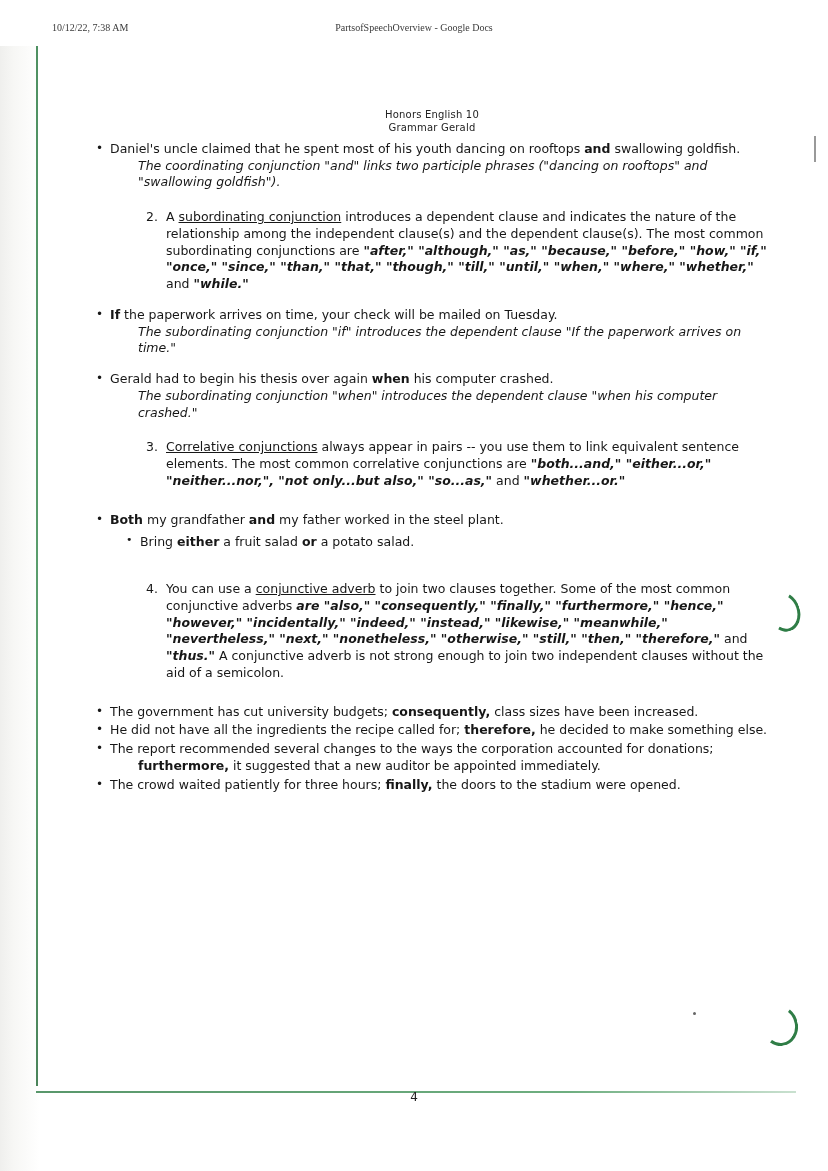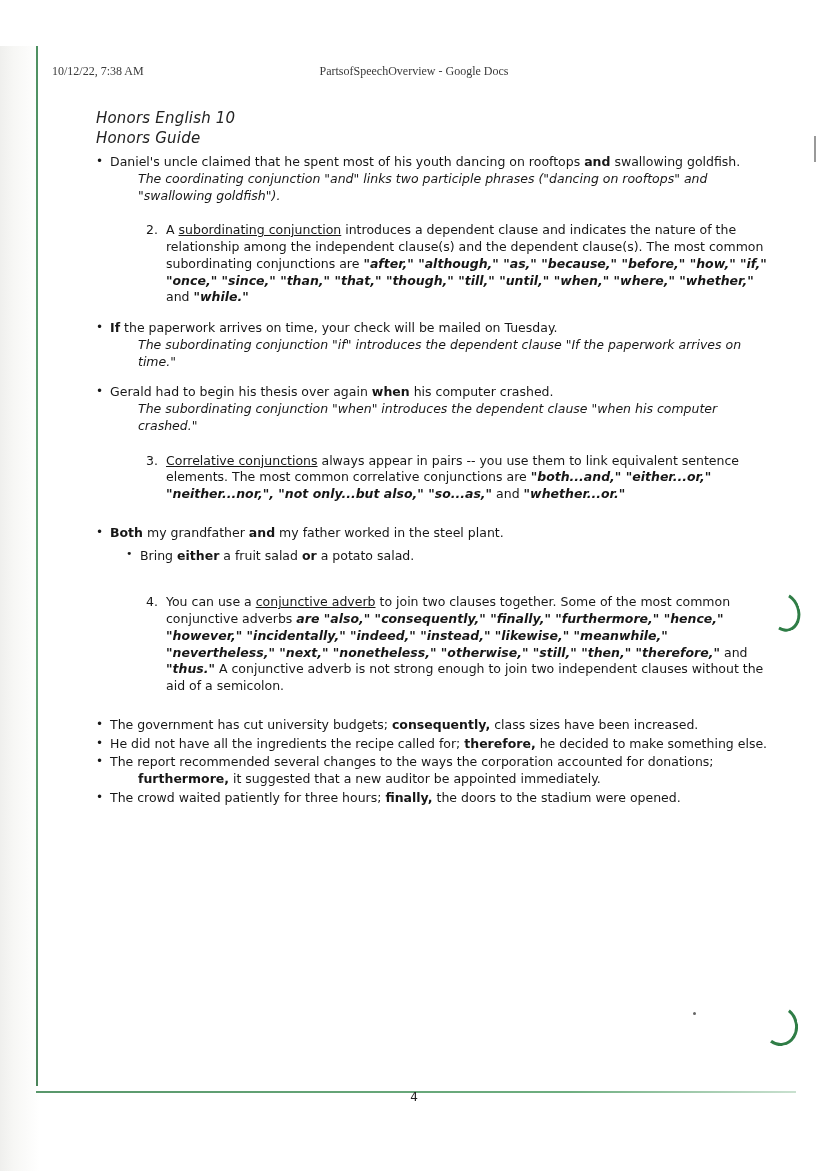--- a/index.html
+++ b/index.html
@@ -44,46 +44,45 @@
     background: #ffffff;
   }
 
   
   .print-header {
     position: absolute;
     top: 22px;
     left: 0; right: 0;
     height: 16px;
     font-family: "Liberation Serif", serif;
-    font-size: 12px;
+    font-size: 10px;
     color: #3a3a3a;
-    margin-top: 42px;
   }
   .print-header .left {
     position: absolute; left: 52px; top: 0;
   }
   .print-header .center {
     position: absolute; left: 0; right: 0; top: 0;
     text-align: center;
   }
 
   .content {
     position: absolute;
     left: 96px;
     top: 108px;
     width: 672px;
     font-size: 12.5px;
     line-height: 1.34;
   }
 
   .heading-line {
-    font-style: italic;
-    font-size: 15px;
+    font-size: 10px;
     color: #222;
     letter-spacing: .2px;
+    text-align: center;
   }
 
   
   .bullet {
     position: relative;
     padding-left: 14px;
     margin-top: 6px;
   }
   .bullet::before {
     content: "•";
@@ -191,21 +190,21 @@
   </div>
 
   <div class="tick"></div>
   <div class="ring ring1"></div>
   <div class="ring ring2"></div>
   <div class="dot"></div>
 
   <div class="content">
 
     <div class="heading-line">Honors English 10</div>
-    <div class="heading-line">Honors Guide</div>
+    <div class="heading-line">Grammar Gerald</div>
 
     <div class="bullet">
       <span>Daniel's uncle claimed that he spent most of his youth dancing on rooftops </span><span class="b">and</span><span> swallowing goldfish. </span>
       <span class="cont it">The coordinating conjunction "and" links two participle phrases ("dancing on rooftops" and "swallowing goldfish").</span>
     </div>
 
     <div class="num-item">
       <span class="num">2.</span>
       <span>A </span><span class="u">subordinating conjunction</span><span> introduces a dependent clause and indicates the nature of the relationship among the independent clause(s) and the dependent clause(s). The most common subordinating conjunctions are </span><span class="bi">"after," "although," "as," "because," "before," "how," "if," "once," "since," "than," "that," "though," "till," "until," "when," "where," "whether,"</span><span> and </span><span class="bi">"while."</span>
     </div>

